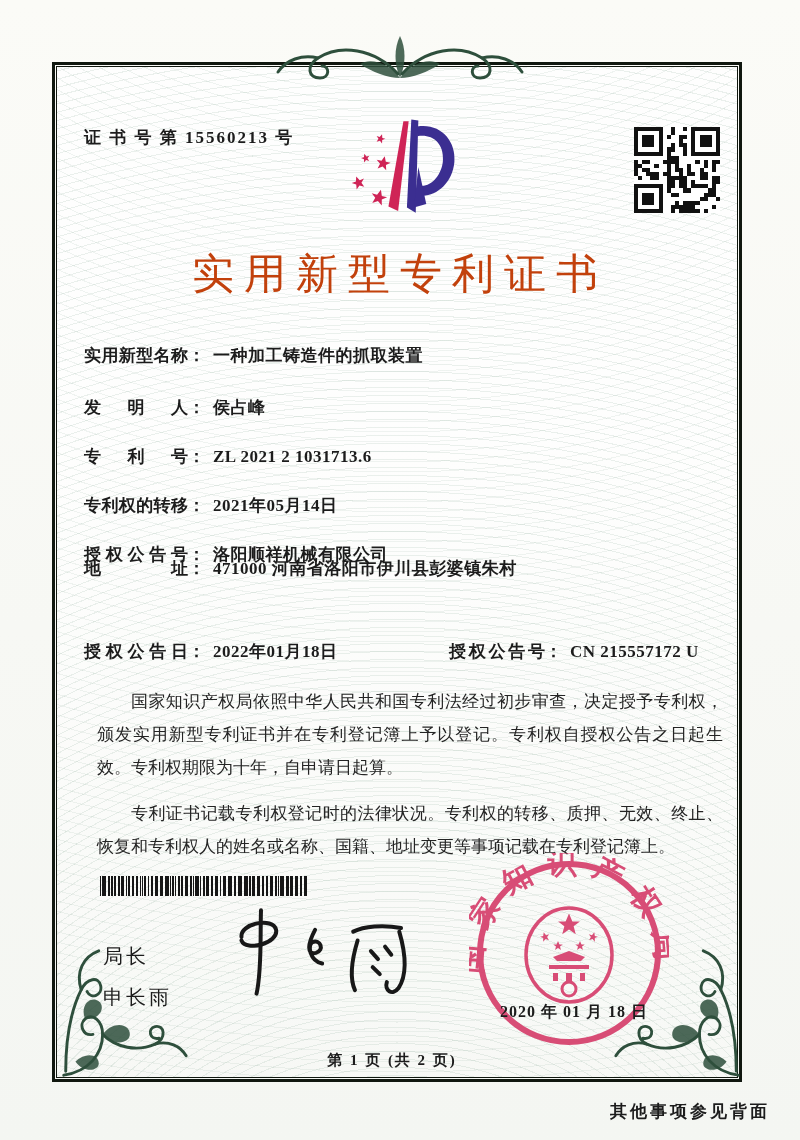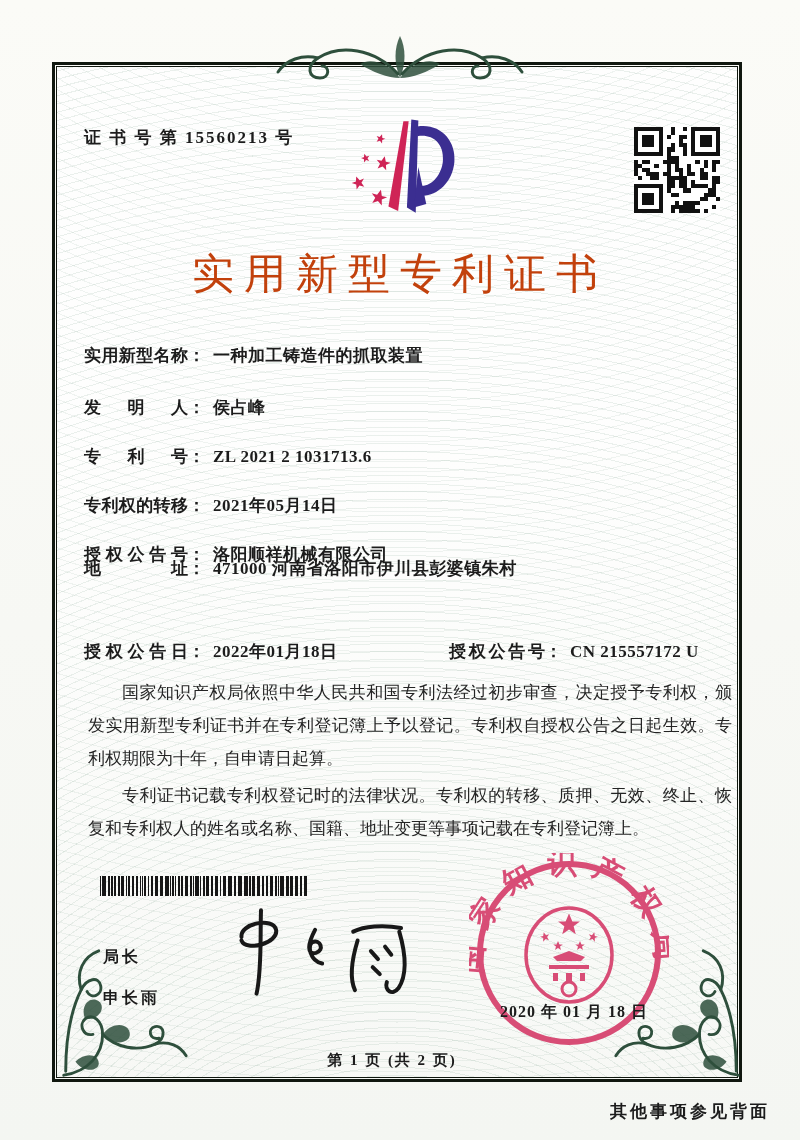--- a/index.html
+++ b/index.html
@@ -25,22 +25,22 @@
   .title{left:0;right:0;top:246px;text-align:center;font-size:42px;font-weight:400;letter-spacing:10px;color:#c2410c;}
   .field-row{left:84px;font-size:17px;font-weight:600;white-space:nowrap;}
   .field-label{display:inline-block;width:104px;text-align:justify;text-align-last:justify;vertical-align:top;}
   .field-colon{display:inline-block;margin-right:8px;}
   .field-value{letter-spacing:.5px;}
   .row-1{top:344px;}.row-2{top:396px;}.row-3{top:445px;}.row-4{top:494px;}
   .row-5{top:543px;}.row-6{top:557px;}.row-7{top:640px;}
   .grant-no-group{position:absolute;left:336px;top:0;white-space:nowrap;margin-left:29px;}
   .grant-no-group .field-label{width:96px;}
   .paragraphs{left:84px;top:672px;width:652px;font-size:17px;line-height:33px;text-align:justify;color:#242424;}
-  .paragraphs p{margin:4px;text-indent:2em;}
-  .signer{left:103px;top:936px;font-size:16px;font-weight:700;letter-spacing:3px;line-height:41px;}
+  .paragraphs p{margin:13px;text-indent:2em;}
+  .signer{left:103px;top:936px;font-size:20px;font-weight:400;letter-spacing:3px;line-height:41px;}
   .seal-date{left:500px;top:1002px;width:160px;font-size:16px;font-weight:600;letter-spacing:1px;z-index:5;}
   .footer-page{left:52px;width:680px;top:1051px;text-align:center;font-size:15px;font-weight:600;letter-spacing:2px;}
   .footer-note{left:0;right:30px;top:1100px;text-align:right;font-size:17px;font-weight:600;letter-spacing:3px;}
   .orn{stroke:var(--orn-green);fill:none;stroke-width:3;stroke-linecap:round;}
   .orn-fill{fill:var(--orn-green);stroke:none;opacity:.85;}
   .seal-svg{opacity:.92;}
   .seal-red{fill:var(--seal-red);}
   .seal-stroke{stroke:var(--seal-red);fill:none;}
   .sig path{stroke:#181818;stroke-width:4.5;fill:none;stroke-linecap:round;stroke-linejoin:round;}
   .logo-red{fill:var(--logo-red);}

